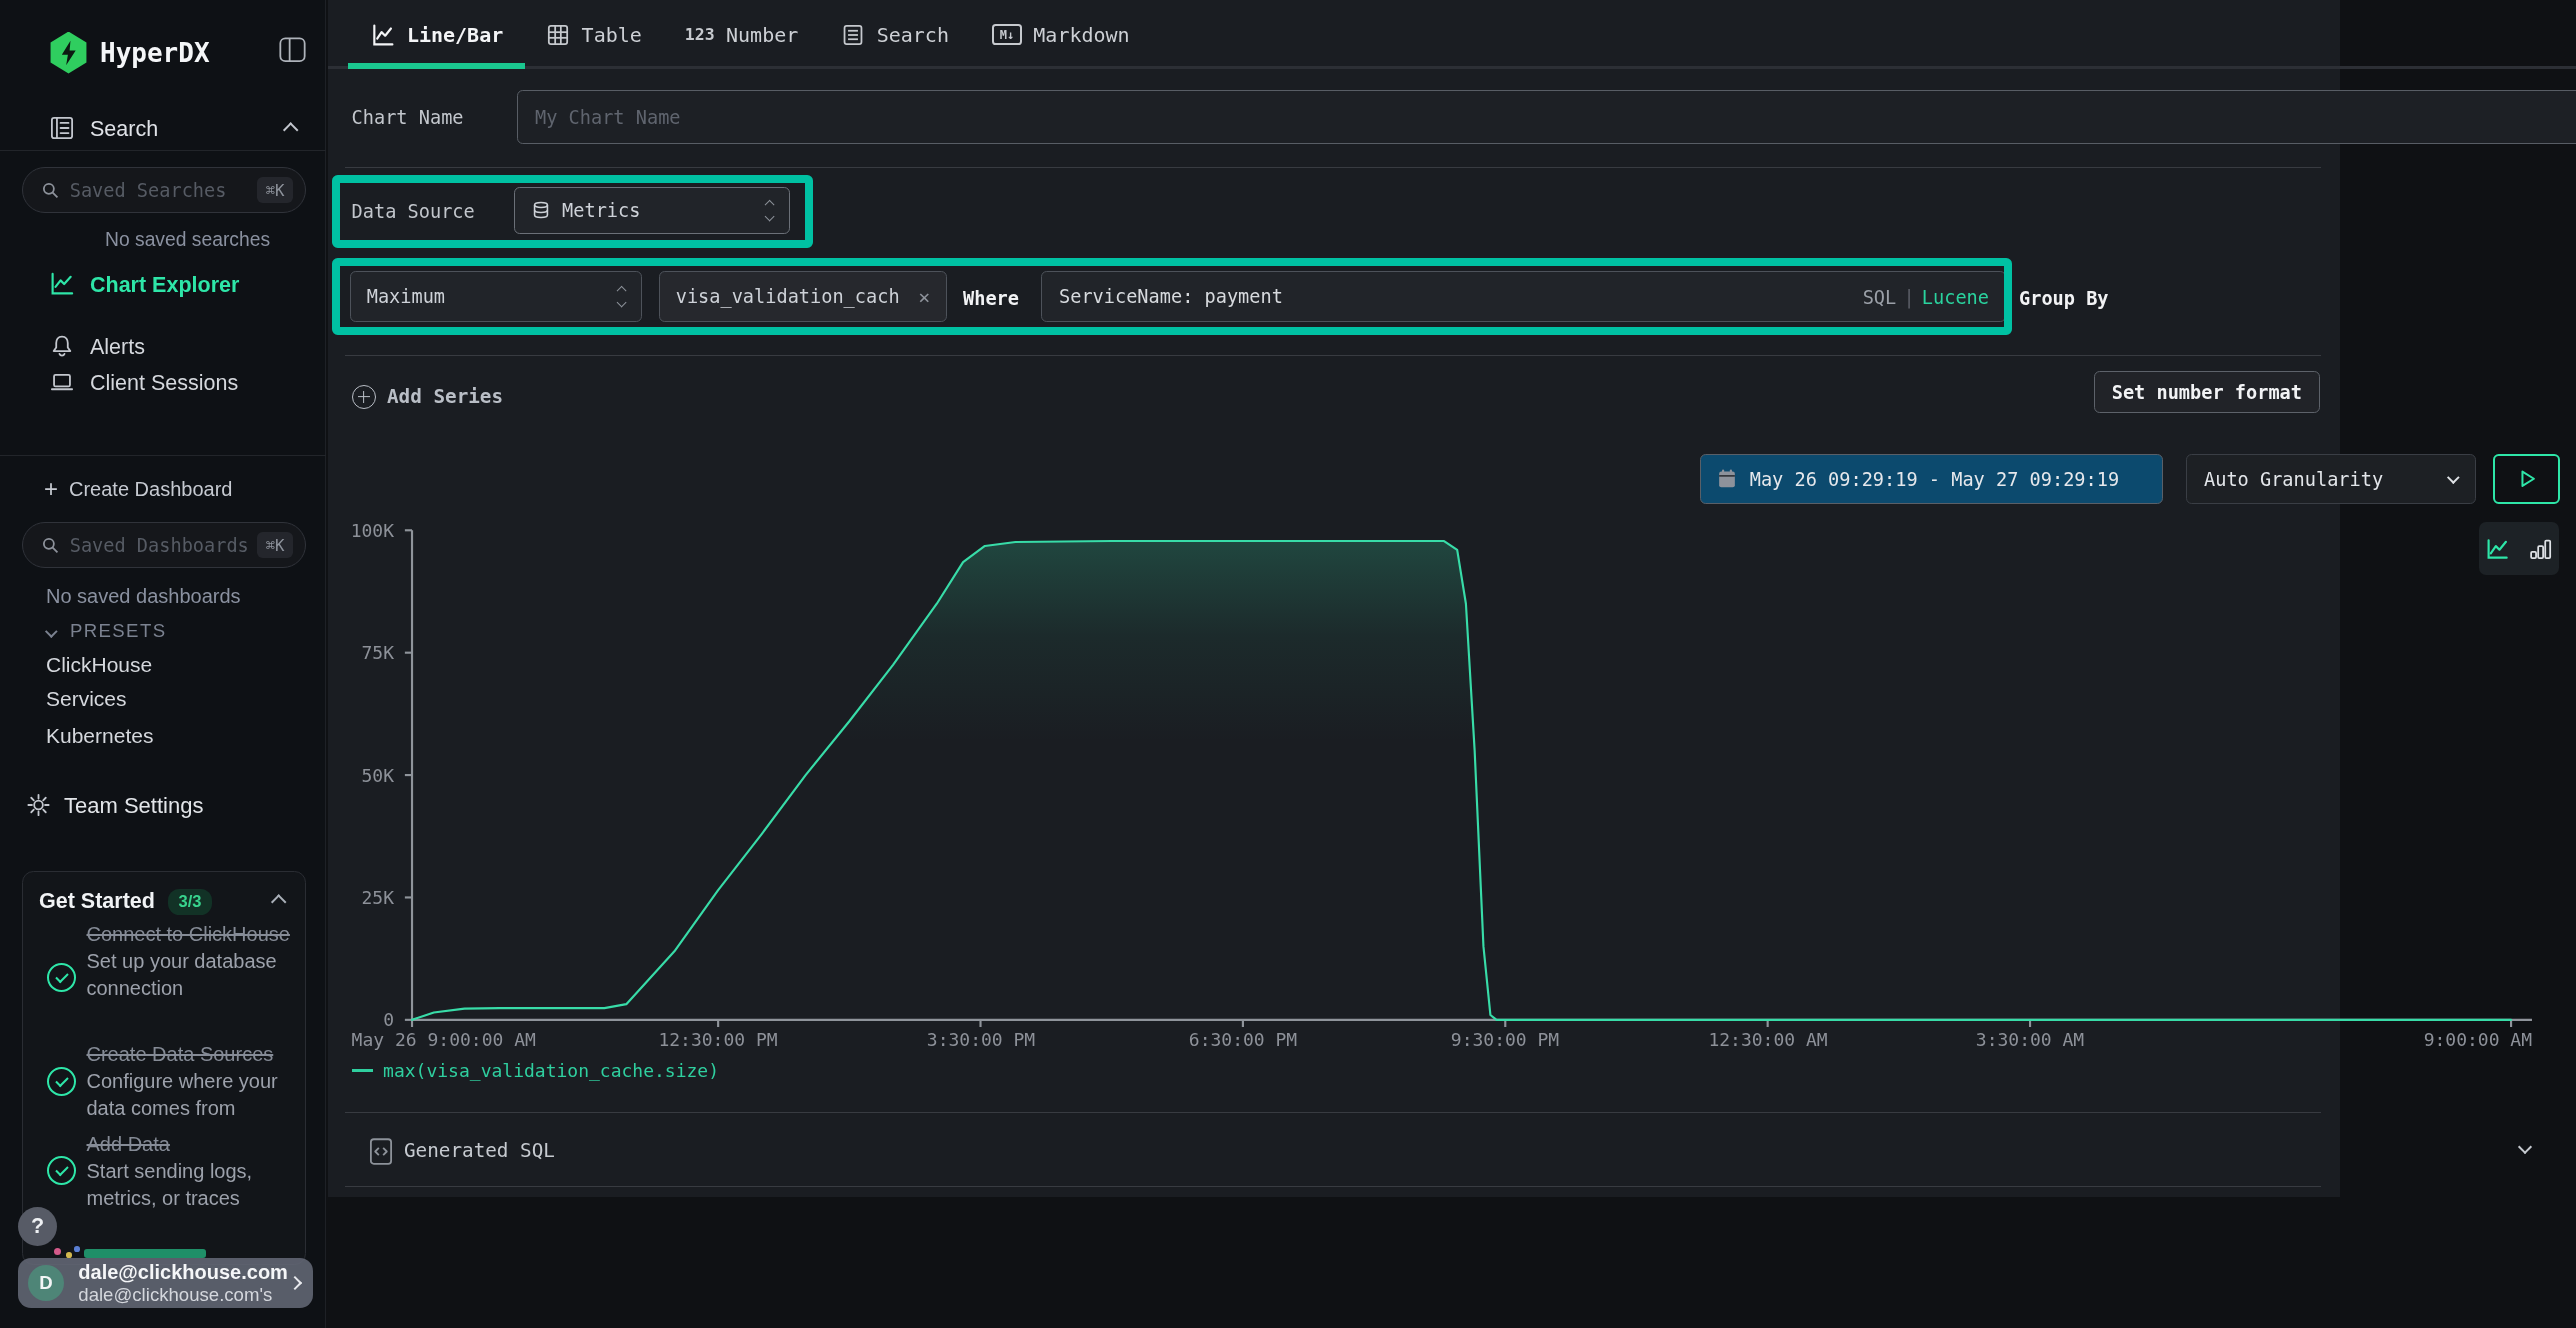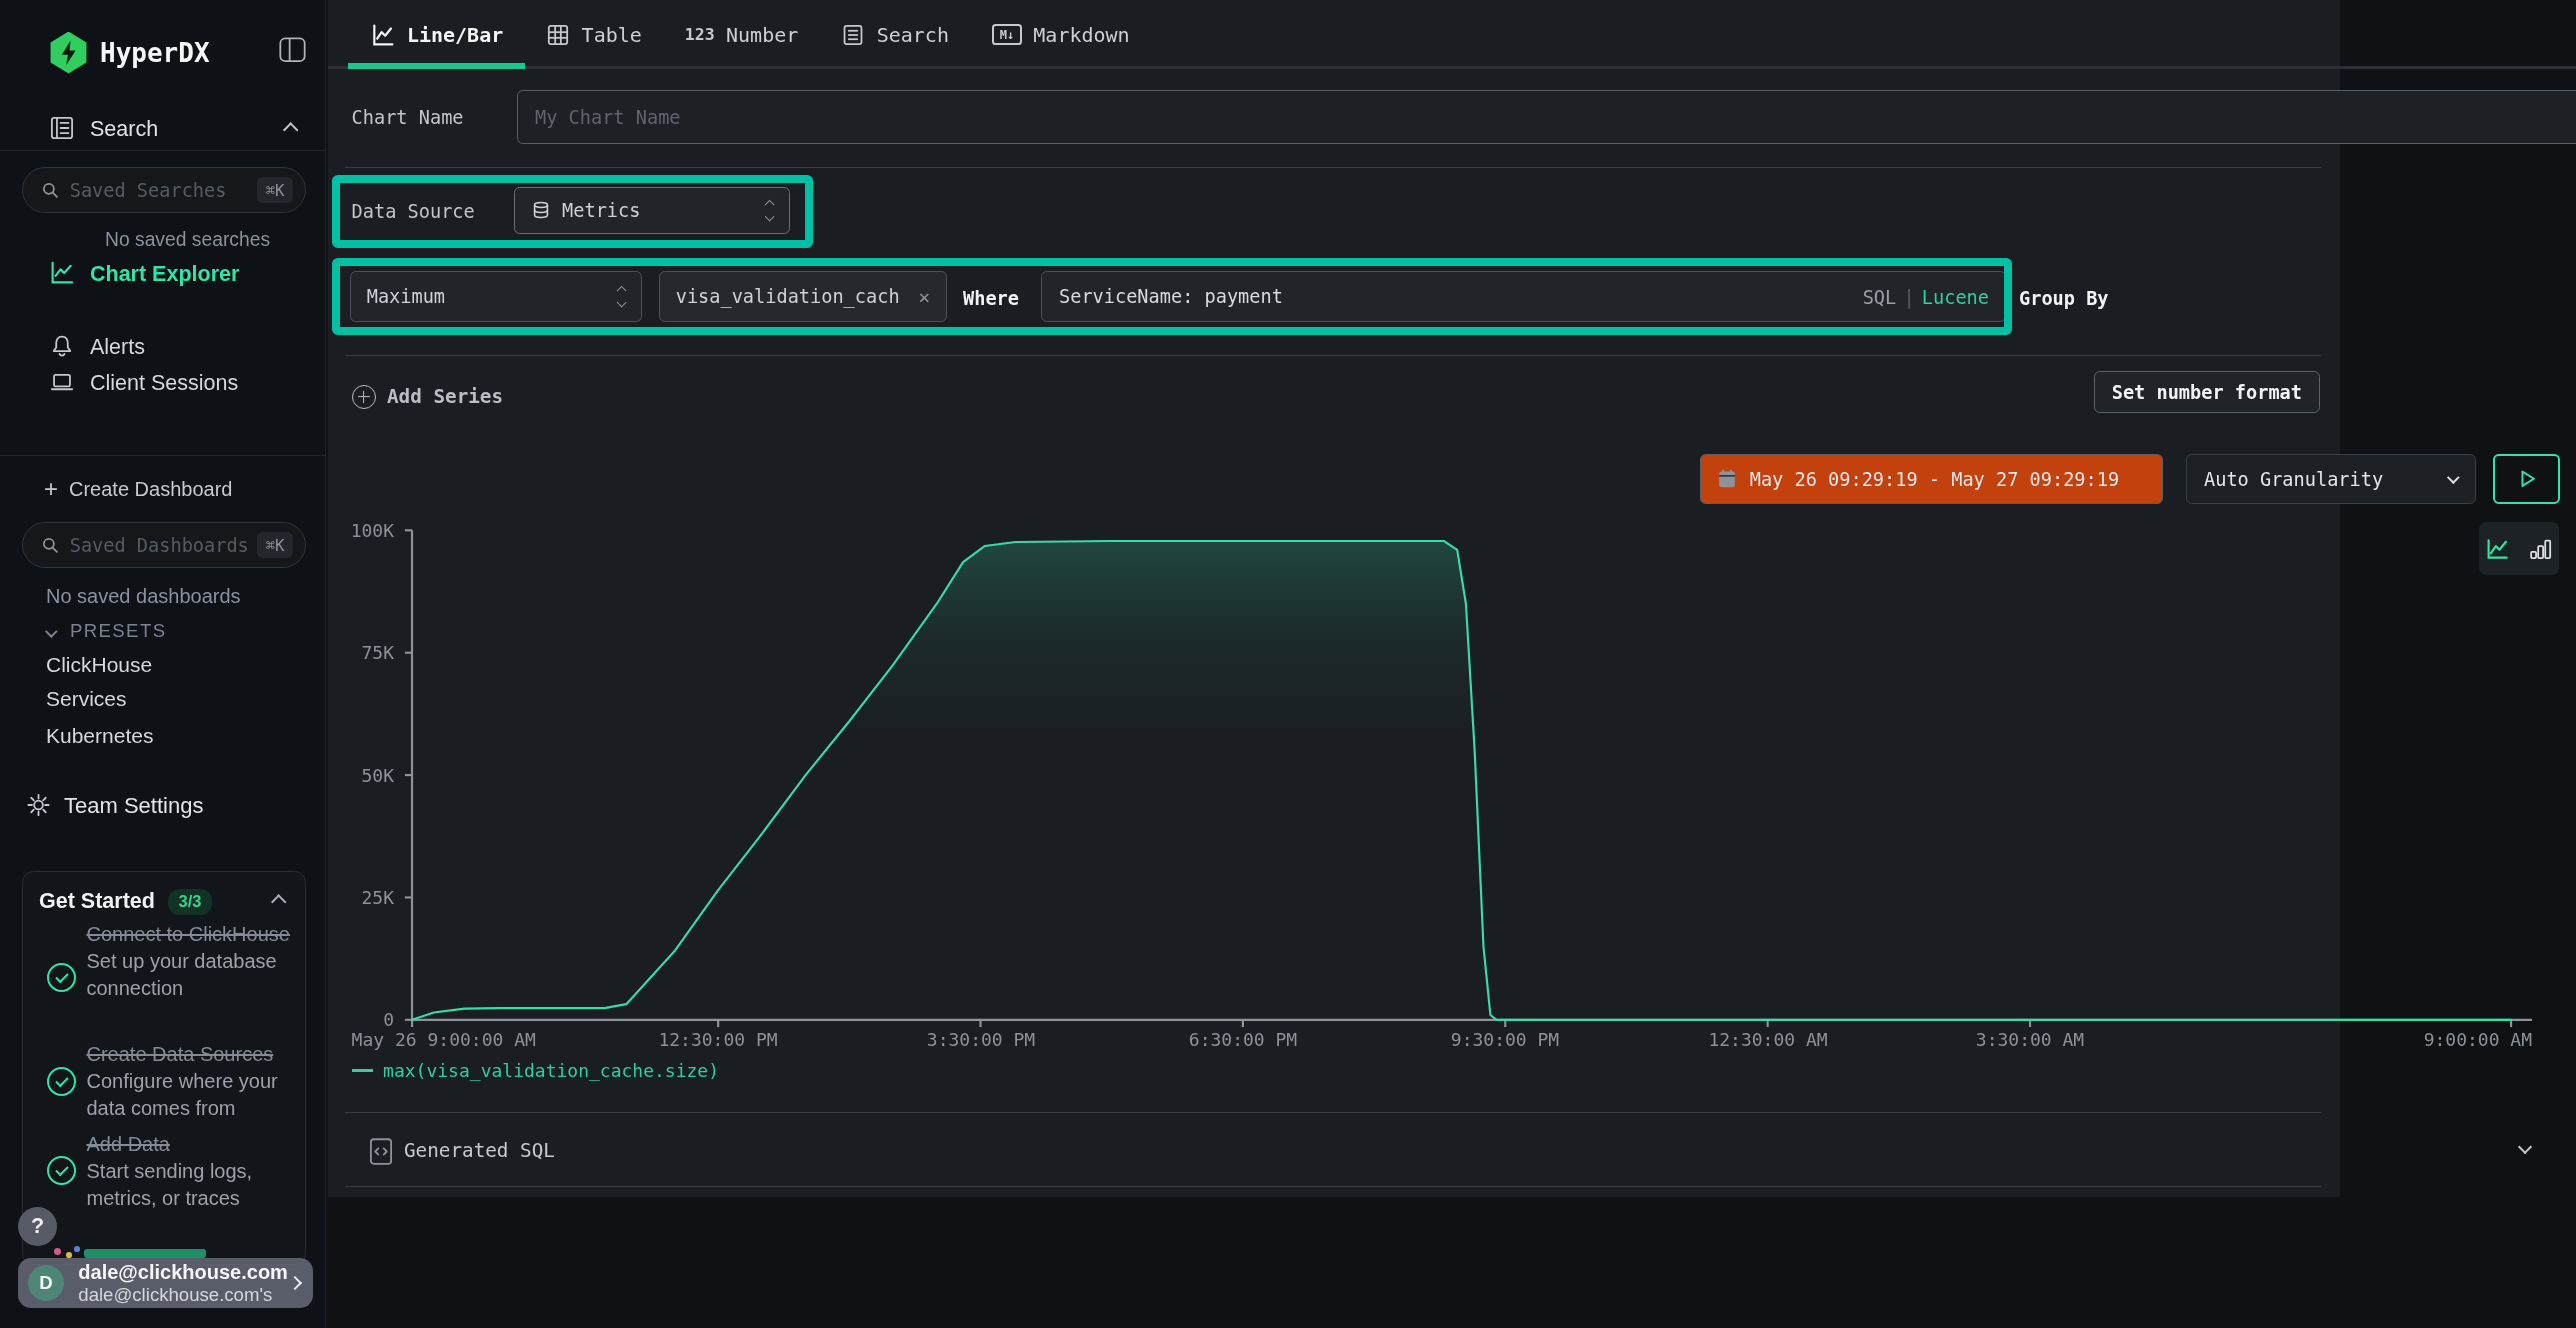--- a/index.html
+++ b/index.html
@@ -93,21 +93,21 @@
 
   .add-series { position:absolute; left:23.6px; top:375px; height:43px; display:flex; align-items:center; gap:11.4px; cursor:pointer;
                 font-family:"DejaVu Sans Mono","Liberation Mono",monospace; font-size:19.3px; font-weight:bold; color:#b9bec6; }
   .plus-circle { width:24px; height:24px; border:1.8px solid #b9bec6; border-radius:50%; position:relative; }
   .plus-circle::before, .plus-circle::after { content:''; position:absolute; background:#b9bec6; }
   .plus-circle::before { left:50%; top:5px; bottom:5px; width:1.8px; transform:translateX(-50%); }
   .plus-circle::after { top:50%; left:5px; right:5px; height:1.8px; transform:translateY(-50%); }
   .btn-outline { position:absolute; background:#212328; border:1.4px solid #5d626a; border-radius:5.7px; display:flex; align-items:center; justify-content:center;
                  font-family:"DejaVu Sans Mono","Liberation Mono",monospace; font-size:18.6px; font-weight:bold; color:#f2f3f5; cursor:pointer; }
 
-  .date-input { position:absolute; background:#c2410c; border:1.4px solid #5a5f67; border-radius:5.7px; display:flex; align-items:center; gap:13px;
+  .date-input { position:absolute; background:#0c4a6e; border:1.4px solid #5a5f67; border-radius:5.7px; display:flex; align-items:center; gap:13px;
                 font-family:"DejaVu Sans Mono","Liberation Mono",monospace; font-size:18.6px; color:#e6e8ec; padding:0 15.7px; cursor:pointer; }
   .gran-select { position:absolute; background:#1d2024; border:1.4px solid #3a3e45; border-radius:5.7px; display:flex; align-items:center;
                  font-family:"DejaVu Sans Mono","Liberation Mono",monospace; font-size:18.6px; color:#e3e6ea; padding:0 17px; cursor:pointer; }
   .gran-select .chev { width:8.6px; height:8.6px; border-color:#dfe2e6; margin-left:auto; margin-top:-4.3px; }
   .play-btn { position:absolute; border:2.1px solid #2ee6a8; border-radius:5.7px; background:transparent; display:flex; align-items:center; justify-content:center; cursor:pointer; }
   .chart-toggle { position:absolute; background:#1d2226; border-radius:7.2px; display:flex; align-items:center; justify-content:center; gap:18.6px; cursor:pointer; }
 
   
   #chart-wrap { position:absolute; left:0; top:515px; width:2248px; height:587px; }
   .y-tick-label, .x-tick-label { position:absolute; font-family:"DejaVu Sans Mono","Liberation Mono",monospace; font-size:18px; color:#8d9199; white-space:nowrap; }
@@ -161,21 +161,21 @@
       <svg width="18.6" height="18.6" viewBox="0 0 26 26">
         <circle cx="11" cy="11" r="7" fill="none" stroke="#8d929b" stroke-width="2.5"></circle>
         <line x1="16" y1="16" x2="23" y2="23" stroke="#8d929b" stroke-width="2.5"></line>
       </svg>
       <input type="text" placeholder="Saved Searches" style="">
       <span class="kbd-badge">⌘K</span>
     </div>
 
     <div class="muted-note" style="left:105px; top:229px;">No saved searches</div>
 
-    <div class="nav-item active" style="top:251px;">
+    <div class="nav-item active" style="top:262px;">
       <span class="side-icon">
         <svg width="26" height="26" viewBox="0 0 36 36">
           <polyline points="5,4 5,31 32,31" fill="none" stroke="#2ee6a8" stroke-width="3" stroke-linecap="round"></polyline>
           <polyline points="9,22 16,13 21,18 30,8" fill="none" stroke="#2ee6a8" stroke-width="3" stroke-linecap="round" stroke-linejoin="round"></polyline>
         </svg>
       </span>
       <span class="side-label">Chart Explorer</span>
     </div>
 
     <div class="nav-item" style="top:324px;padding-left:48px;">

